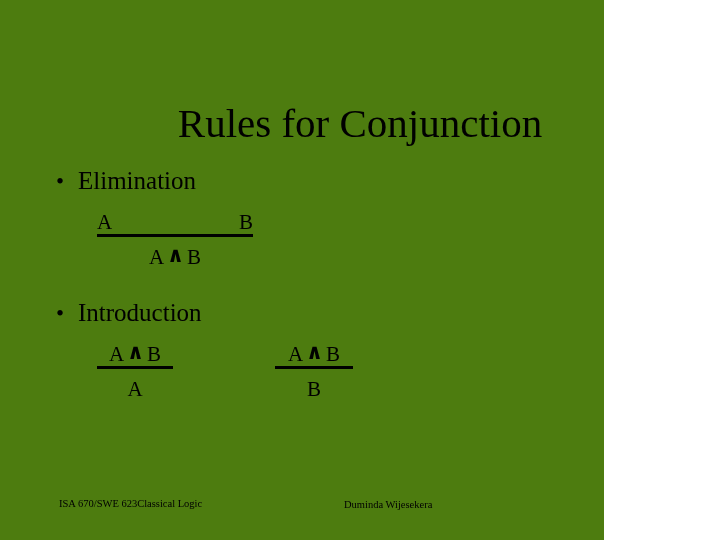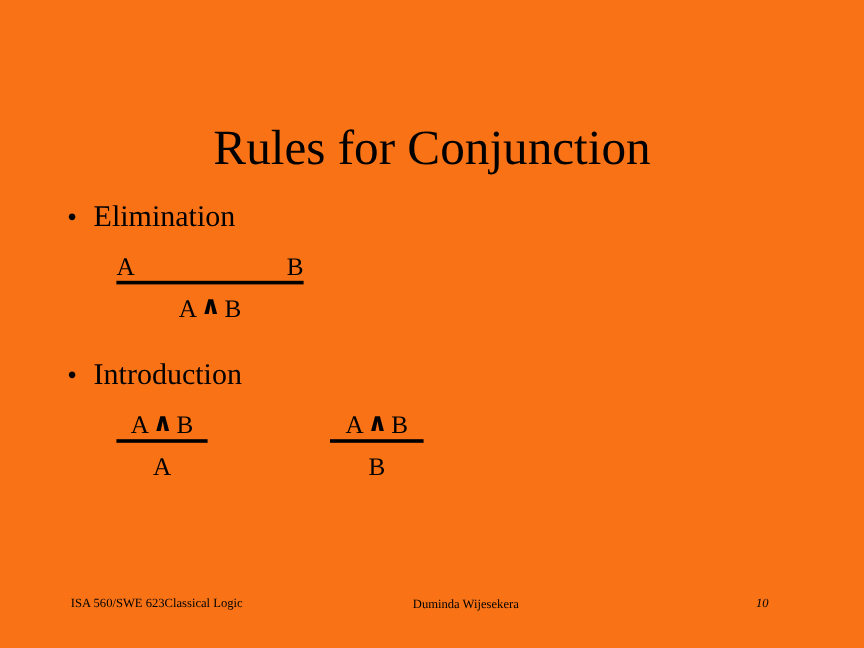--- a/index.html
+++ b/index.html
@@ -2,23 +2,23 @@
 <html><head>
 <meta charset="utf-8">
 <style>
   html, body {
     margin: 0;
     padding: 0;
     background: #ffffff;
   }
   #slide {
     position: relative;
-    width: 720px;
+    width: 604px;
     height: 540px;
-    background: #f97316;
+    background: #4d7c0f;
     overflow: hidden;
     font-family: "Liberation Serif", "DejaVu Serif", serif;
     color: #000000;
   }
 
   
   #slide-title {
     position: absolute;
     left: 0;
     top: 74px;
@@ -175,17 +175,17 @@
   </div>
 
   <div class="rule" id="rule-elimination-right">
     <span class="rule-premise">
       <span>A</span><span class="wedge">∧</span><span>B</span>
     </span>
     <div class="rule-bar"></div>
     <span class="rule-conclusion">B</span>
   </div>
 
-  <div class="footer-text" id="footer-course">ISA 560/SWE 623Classical Logic</div>
+  <div class="footer-text" id="footer-course">ISA 670/SWE 623Classical Logic</div>
   <div class="footer-text" id="footer-author">Duminda Wijesekera</div>
   <div class="footer-text" id="footer-page-number">10</div>
 
 </div>
 
 </body></html>

